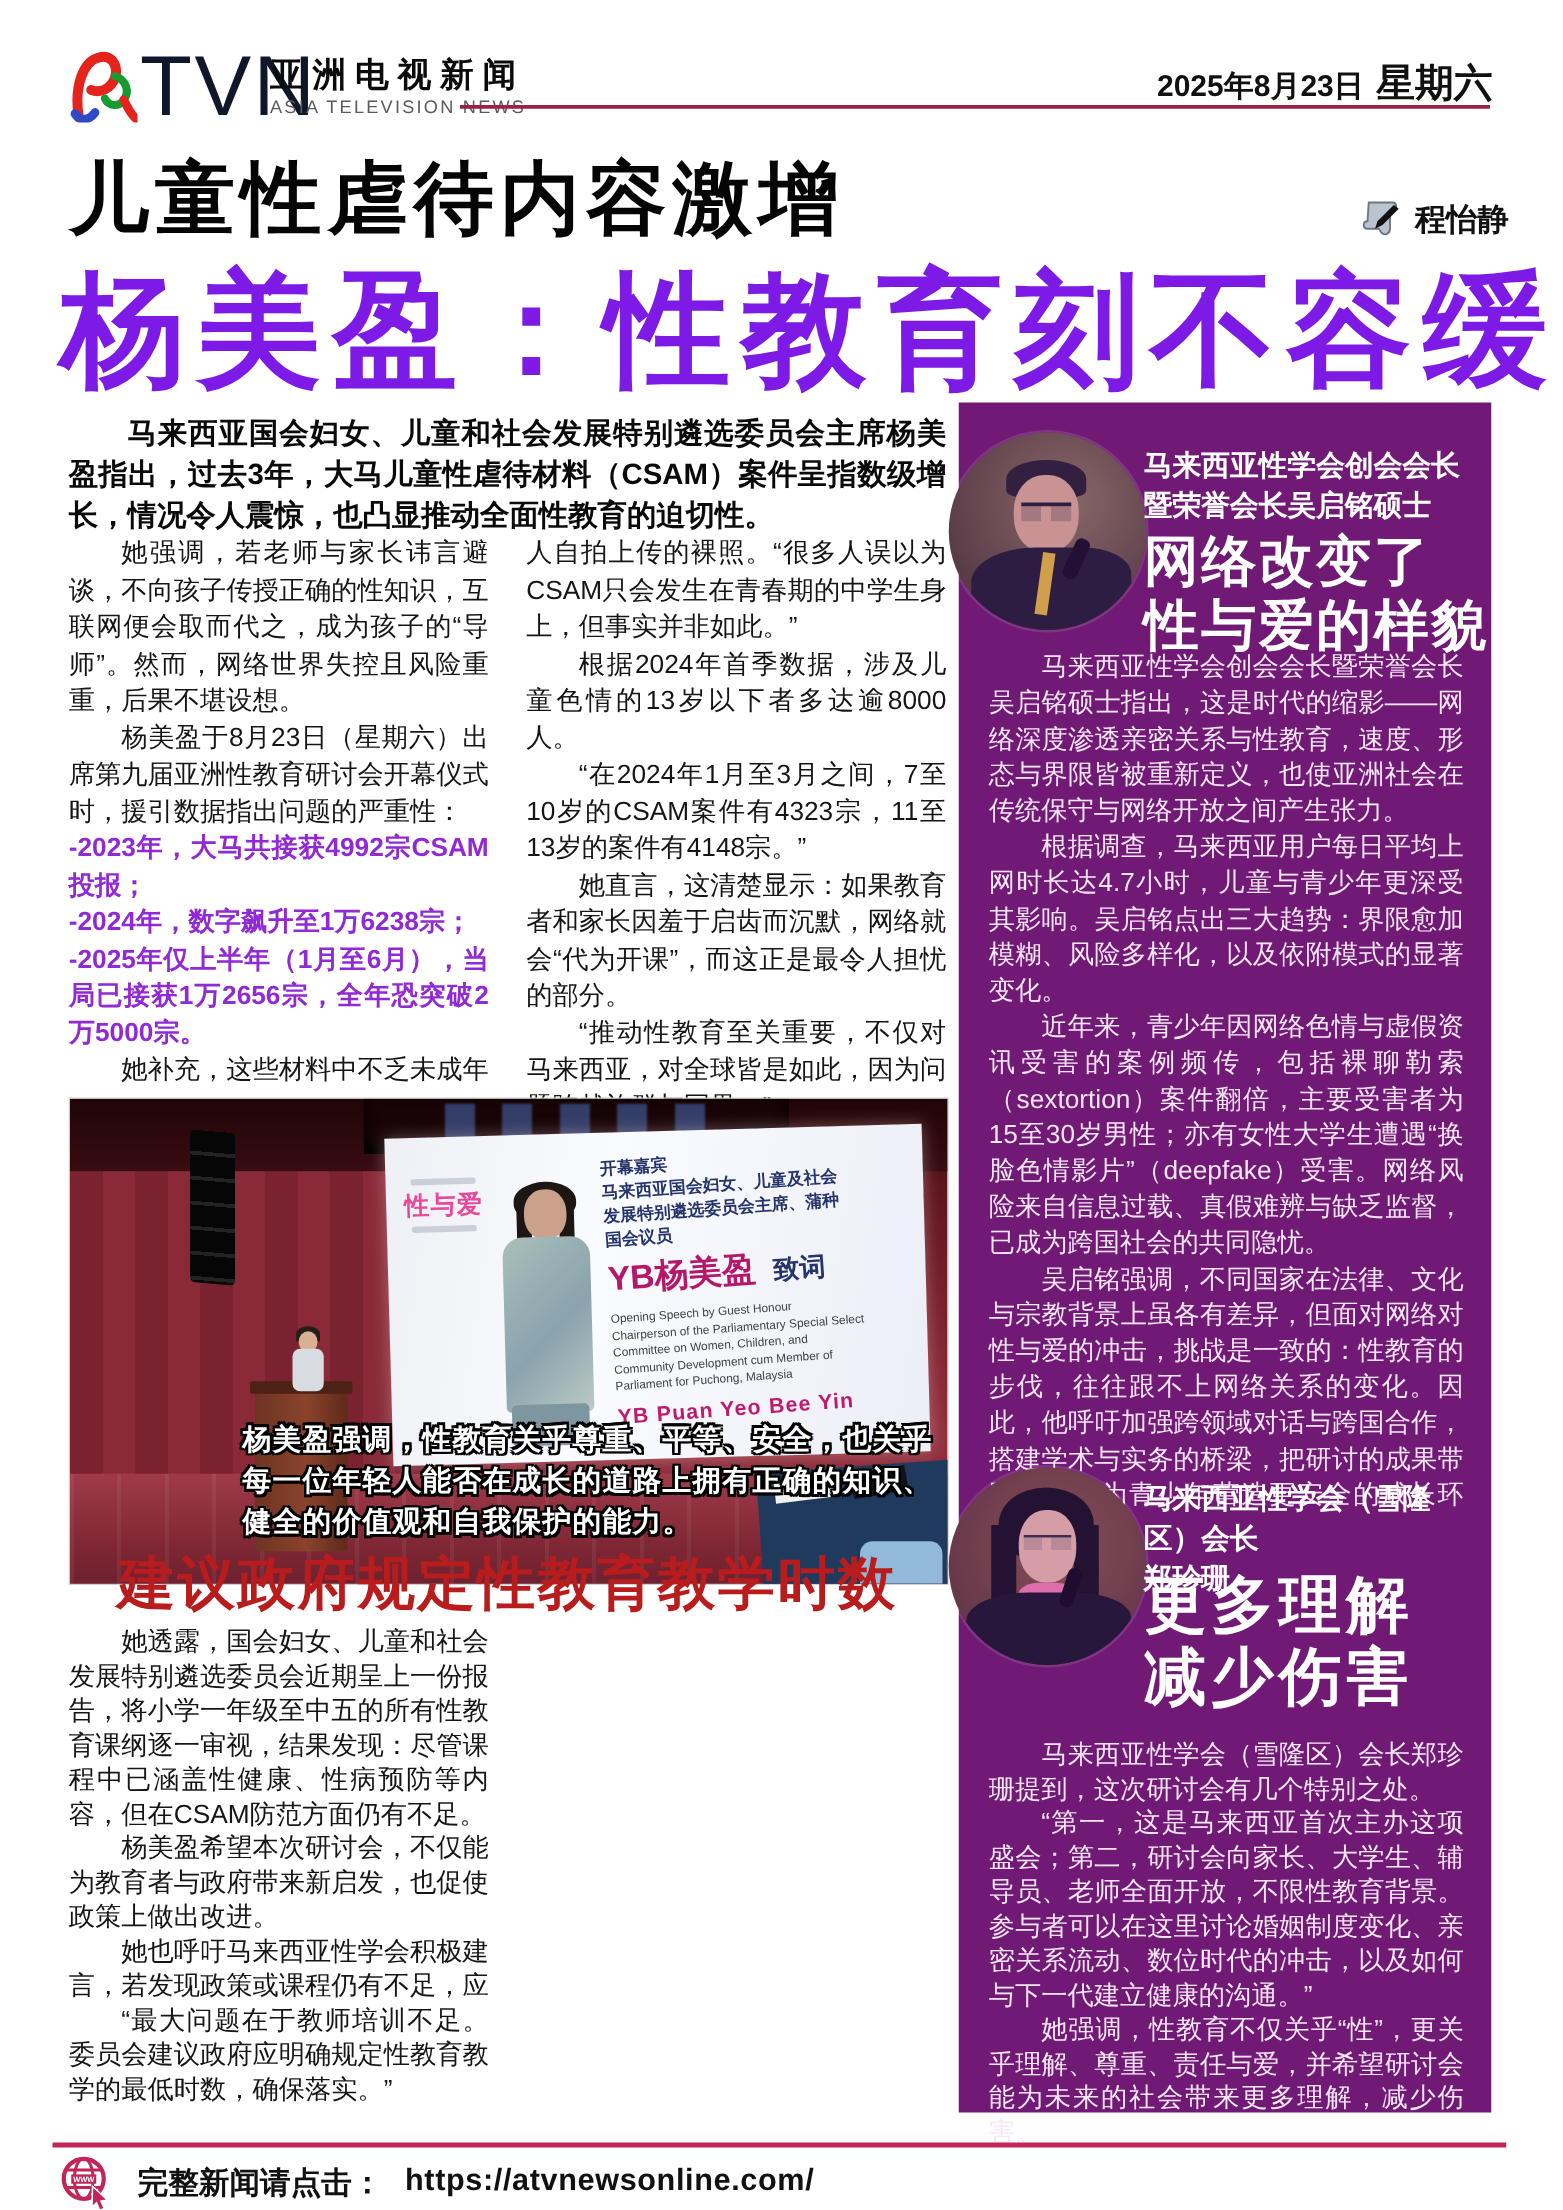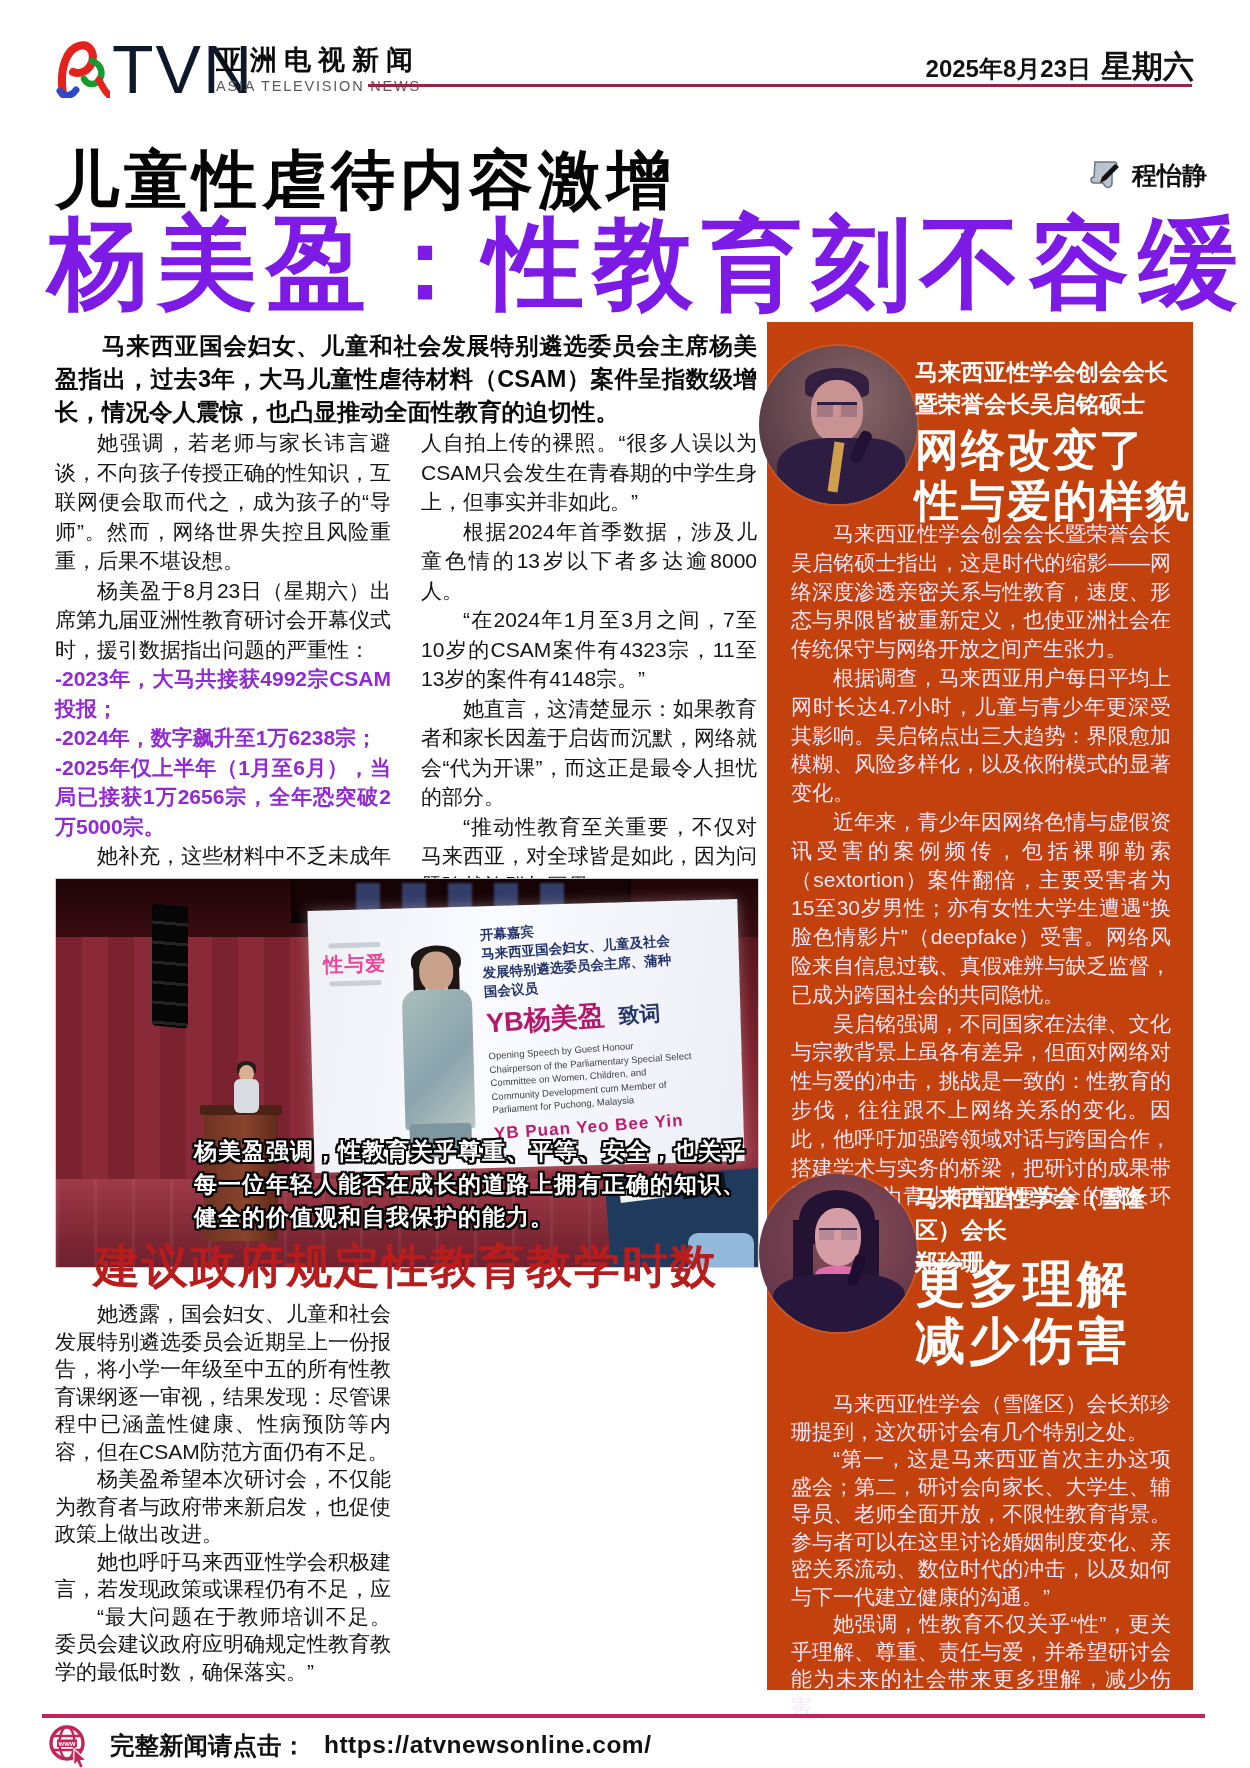--- a/index.html
+++ b/index.html
@@ -8,21 +8,21 @@
   .abs{position:absolute;}
   
   .logo-mark{left:56px;top:40px;width:54px;height:58px;}
   .logo-tvn{left:112px;top:30px;font-size:68px;font-weight:400;letter-spacing:2px;color:#0f172a;}
   .logo-cn{left:216px;top:42px;font-size:27px;font-weight:800;letter-spacing:7px;color:#0b0b0b;}
   .logo-en{left:216px;top:78px;font-size:14.5px;letter-spacing:1.8px;color:#5a5a5a;}
   .hdr-date{right:56px;top:46px;font-size:24px;font-weight:600;color:#111;}
   .hdr-date .weekday{font-size:31px;font-weight:700;margin-left:10px;}
   .hdr-rule{left:368px;top:84px;width:824px;height:3px;background:#9B2145;}
   
-  .kicker{left:55px;top:116px;font-size:64px;font-weight:900;letter-spacing:5px;color:#050505;white-space:nowrap;margin-top:21px;}
+  .kicker{left:55px;top:116px;font-size:64px;font-weight:900;letter-spacing:5px;color:#050505;white-space:nowrap;}
   .byline{left:1088px;top:158px;display:flex;align-items:center;gap:8px;}
   .byline span{font-size:25px;font-weight:700;color:#111;}
   .headline{left:48px;top:198px;font-size:100px;font-weight:900;letter-spacing:9px;color:#7D1AE6;white-space:nowrap;}
   .lead{left:55px;top:330px;width:702px;font-size:23.5px;line-height:33px;font-weight:800;
         text-align:justify;text-indent:2em;color:#0a0a0a;}
   
   .cols{font-size:21px;line-height:29.5px;text-align:justify;color:#151515;}
   .cols .col{position:absolute;top:0;width:336px;}
   .cols .c1{left:0;} .cols .c2{left:366px;}
   .cols p{margin:0;}
@@ -76,21 +76,21 @@
   .ph-phead{position:absolute;left:7px;top:0;width:15px;height:17px;background:#d9b091;border-radius:50%;}
   .ph-phair{position:absolute;left:5px;top:-4px;width:19px;height:12px;background:#241d18;border-radius:50% 50% 0 0;}
   .ph-ptorso{position:absolute;left:2px;top:14px;width:25px;height:34px;background:#d8dbe0;border-radius:6px;}
   .ph-table{right:-8px;bottom:-6px;width:158px;height:100px;background:#1f3a5c;transform:rotate(-4deg);border-radius:8px 0 0 0;}
   .ph-table:before{content:"";position:absolute;left:14px;top:8px;width:52px;height:16px;background:#f2f2f2;transform:rotate(-3deg);}
   .ph-table:after{content:"";position:absolute;left:76px;top:4px;width:44px;height:20px;background:#10131a;transform:rotate(-6deg);}
   .ph-chair{right:4px;bottom:0;width:66px;height:34px;background:#9fc7e8;border-radius:10px 10px 0 0;opacity:.9;}
   .ph-caption{left:138px;top:256px;font-size:23px;font-weight:900;color:#fff;line-height:33px;letter-spacing:1px;
       text-shadow:-2px -2px 0 #000,2px -2px 0 #000,-2px 2px 0 #000,2px 2px 0 #000,0 2px 0 #000,2px 0 0 #000,0 -2px 0 #000,-2px 0 0 #000;}
   
-  .sidebar{left:767px;top:322px;width:426px;height:1368px;background:#c2410c;}
+  .sidebar{left:767px;top:322px;width:426px;height:1368px;background:#701a75;}
   .sb-circle{position:absolute;left:-8px;width:158px;height:158px;border-radius:50%;overflow:hidden;box-shadow:0 0 0 2px rgba(255,255,255,.12);}
   .sb-c1{top:24px;background:radial-gradient(circle at 60% 35%,#8a784e,#55462a 70%,#3d311d);}
   .sb-c2{top:852px;background:radial-gradient(circle at 55% 40%,#8a5a3d,#63402b 70%,#47301f);}
   .face{position:absolute;left:52px;top:34px;width:52px;height:62px;background:#d8ac84;border-radius:46%;}
   .hairM{position:absolute;left:46px;top:22px;width:64px;height:30px;background:#26221e;border-radius:50% 50% 20% 20%;}
   .glasses{position:absolute;left:58px;top:56px;width:40px;height:12px;border-top:3px solid #222;
            background:linear-gradient(90deg,rgba(40,40,40,.25) 0 16px,transparent 16px 24px,rgba(40,40,40,.25) 24px 40px);}
   .bodyM{position:absolute;left:18px;top:92px;width:128px;height:70px;background:#1e2023;border-radius:40% 30% 0 0;}
   .lanyard{position:absolute;left:72px;top:96px;width:10px;height:50px;background:#e0b92e;transform:rotate(8deg);}
   .micM{position:absolute;left:96px;top:84px;width:12px;height:34px;background:#111;border-radius:5px;transform:rotate(25deg);}

